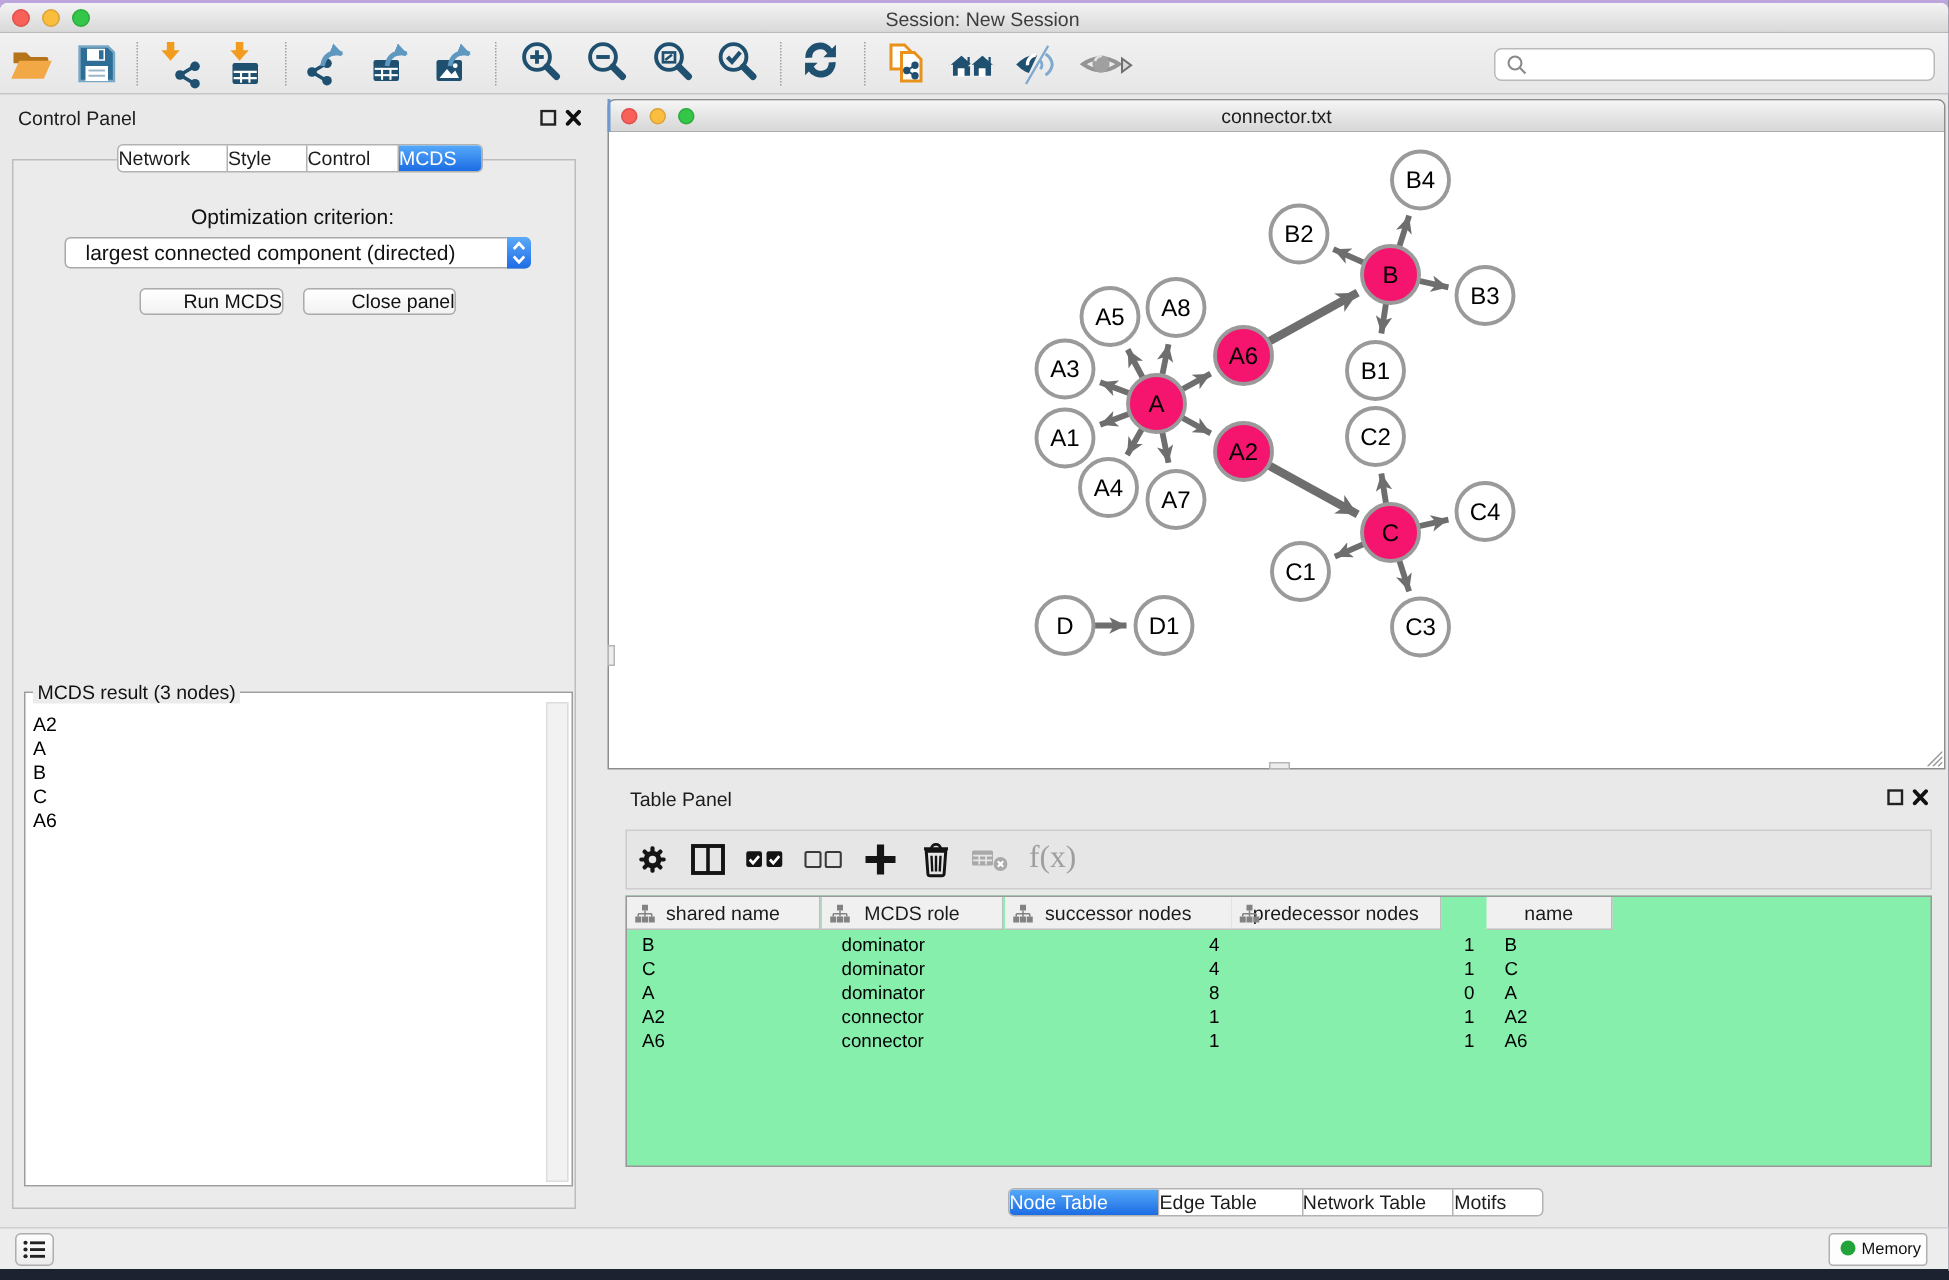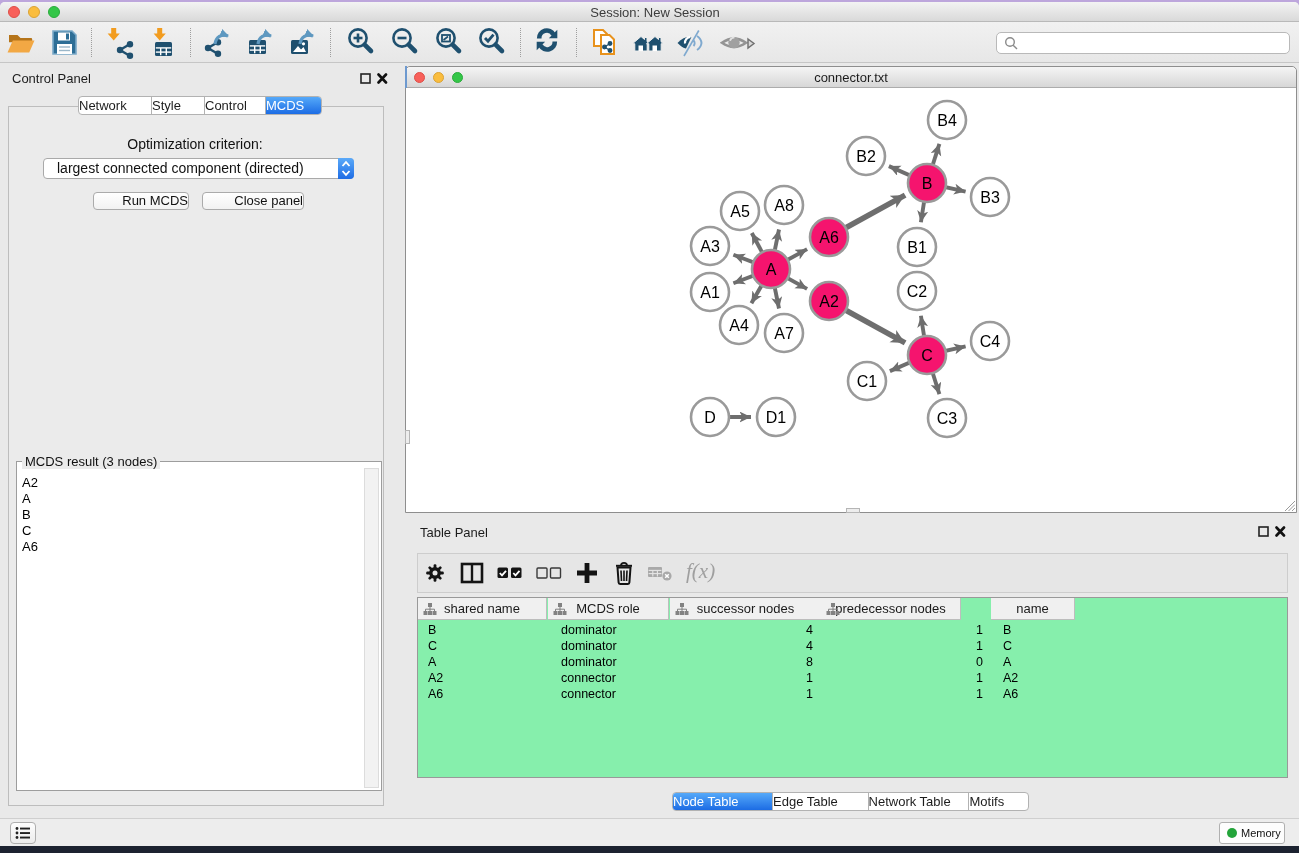--- a/index.html
+++ b/index.html
@@ -40,21 +40,21 @@
   border:1px solid #8e8e8e; border-radius:5px 5px 0 0;  }
 .nettitle { position:absolute; left:0; top:0; right:0; height:21px; background:linear-gradient(#f5f5f5,#d7d7d7);
   border-bottom:1px solid #acacac; border-radius:5px 5px 0 0; }
 .nettitle .t { position:absolute; left:0; right:0; top:3px; text-align:center; font-size:13px; color:#1c1c1c; }
 .nlight { position:absolute; top:5px; width:11px; height:11px; border-radius:50%; }
 .resize { position:absolute; right:1px; bottom:1px; width:13px; height:13px; }
 
 .tp-title { position:absolute; left:420px; top:525px; font-size:13px; color:#1c1c1c; }
 .tp-toolbar { position:absolute; left:417px; top:553px; width:871px; height:40px; background:#e6e6e6; border:1px solid #cdcdcd; }
 .tpic { position:absolute; }
-.fx { position:absolute; left:686px; top:559px; font-family:"Liberation Serif", serif; font-style:italic; font-size:21px; color:#9f9f9f; }
+.fx { position:absolute; left:686px; top:559px; font-family:"Liberation Serif", serif; font-size:21px; color:#9f9f9f; }
 .tbl { position:absolute; left:417px; top:597px; width:871px; height:181px; background:#86efac; border:1px solid #999; }
 .th { position:absolute; top:0; height:22px; background:#f0f0f0; border-right:1px solid #bdbdbd; border-bottom:1px solid #bdbdbd;
   font-size:13px; color:#1a1a1a; text-align:center; line-height:22px; }
 .hic { position:absolute; }
 .td { position:absolute; font-size:12.5px; color:#000; height:16px; line-height:16px; }
 .tdr { text-align:right; }
 
 .btabs { position:absolute; top:792px; }
 .statusbar { position:absolute; left:0; top:818px; width:1299px; height:28px; background:#ededed; border-top:1px solid #cfcfcf; }
 .listbtn { position:absolute; left:10px; top:822px; width:26px; height:22px; background:linear-gradient(#fdfdfd,#ececec);

